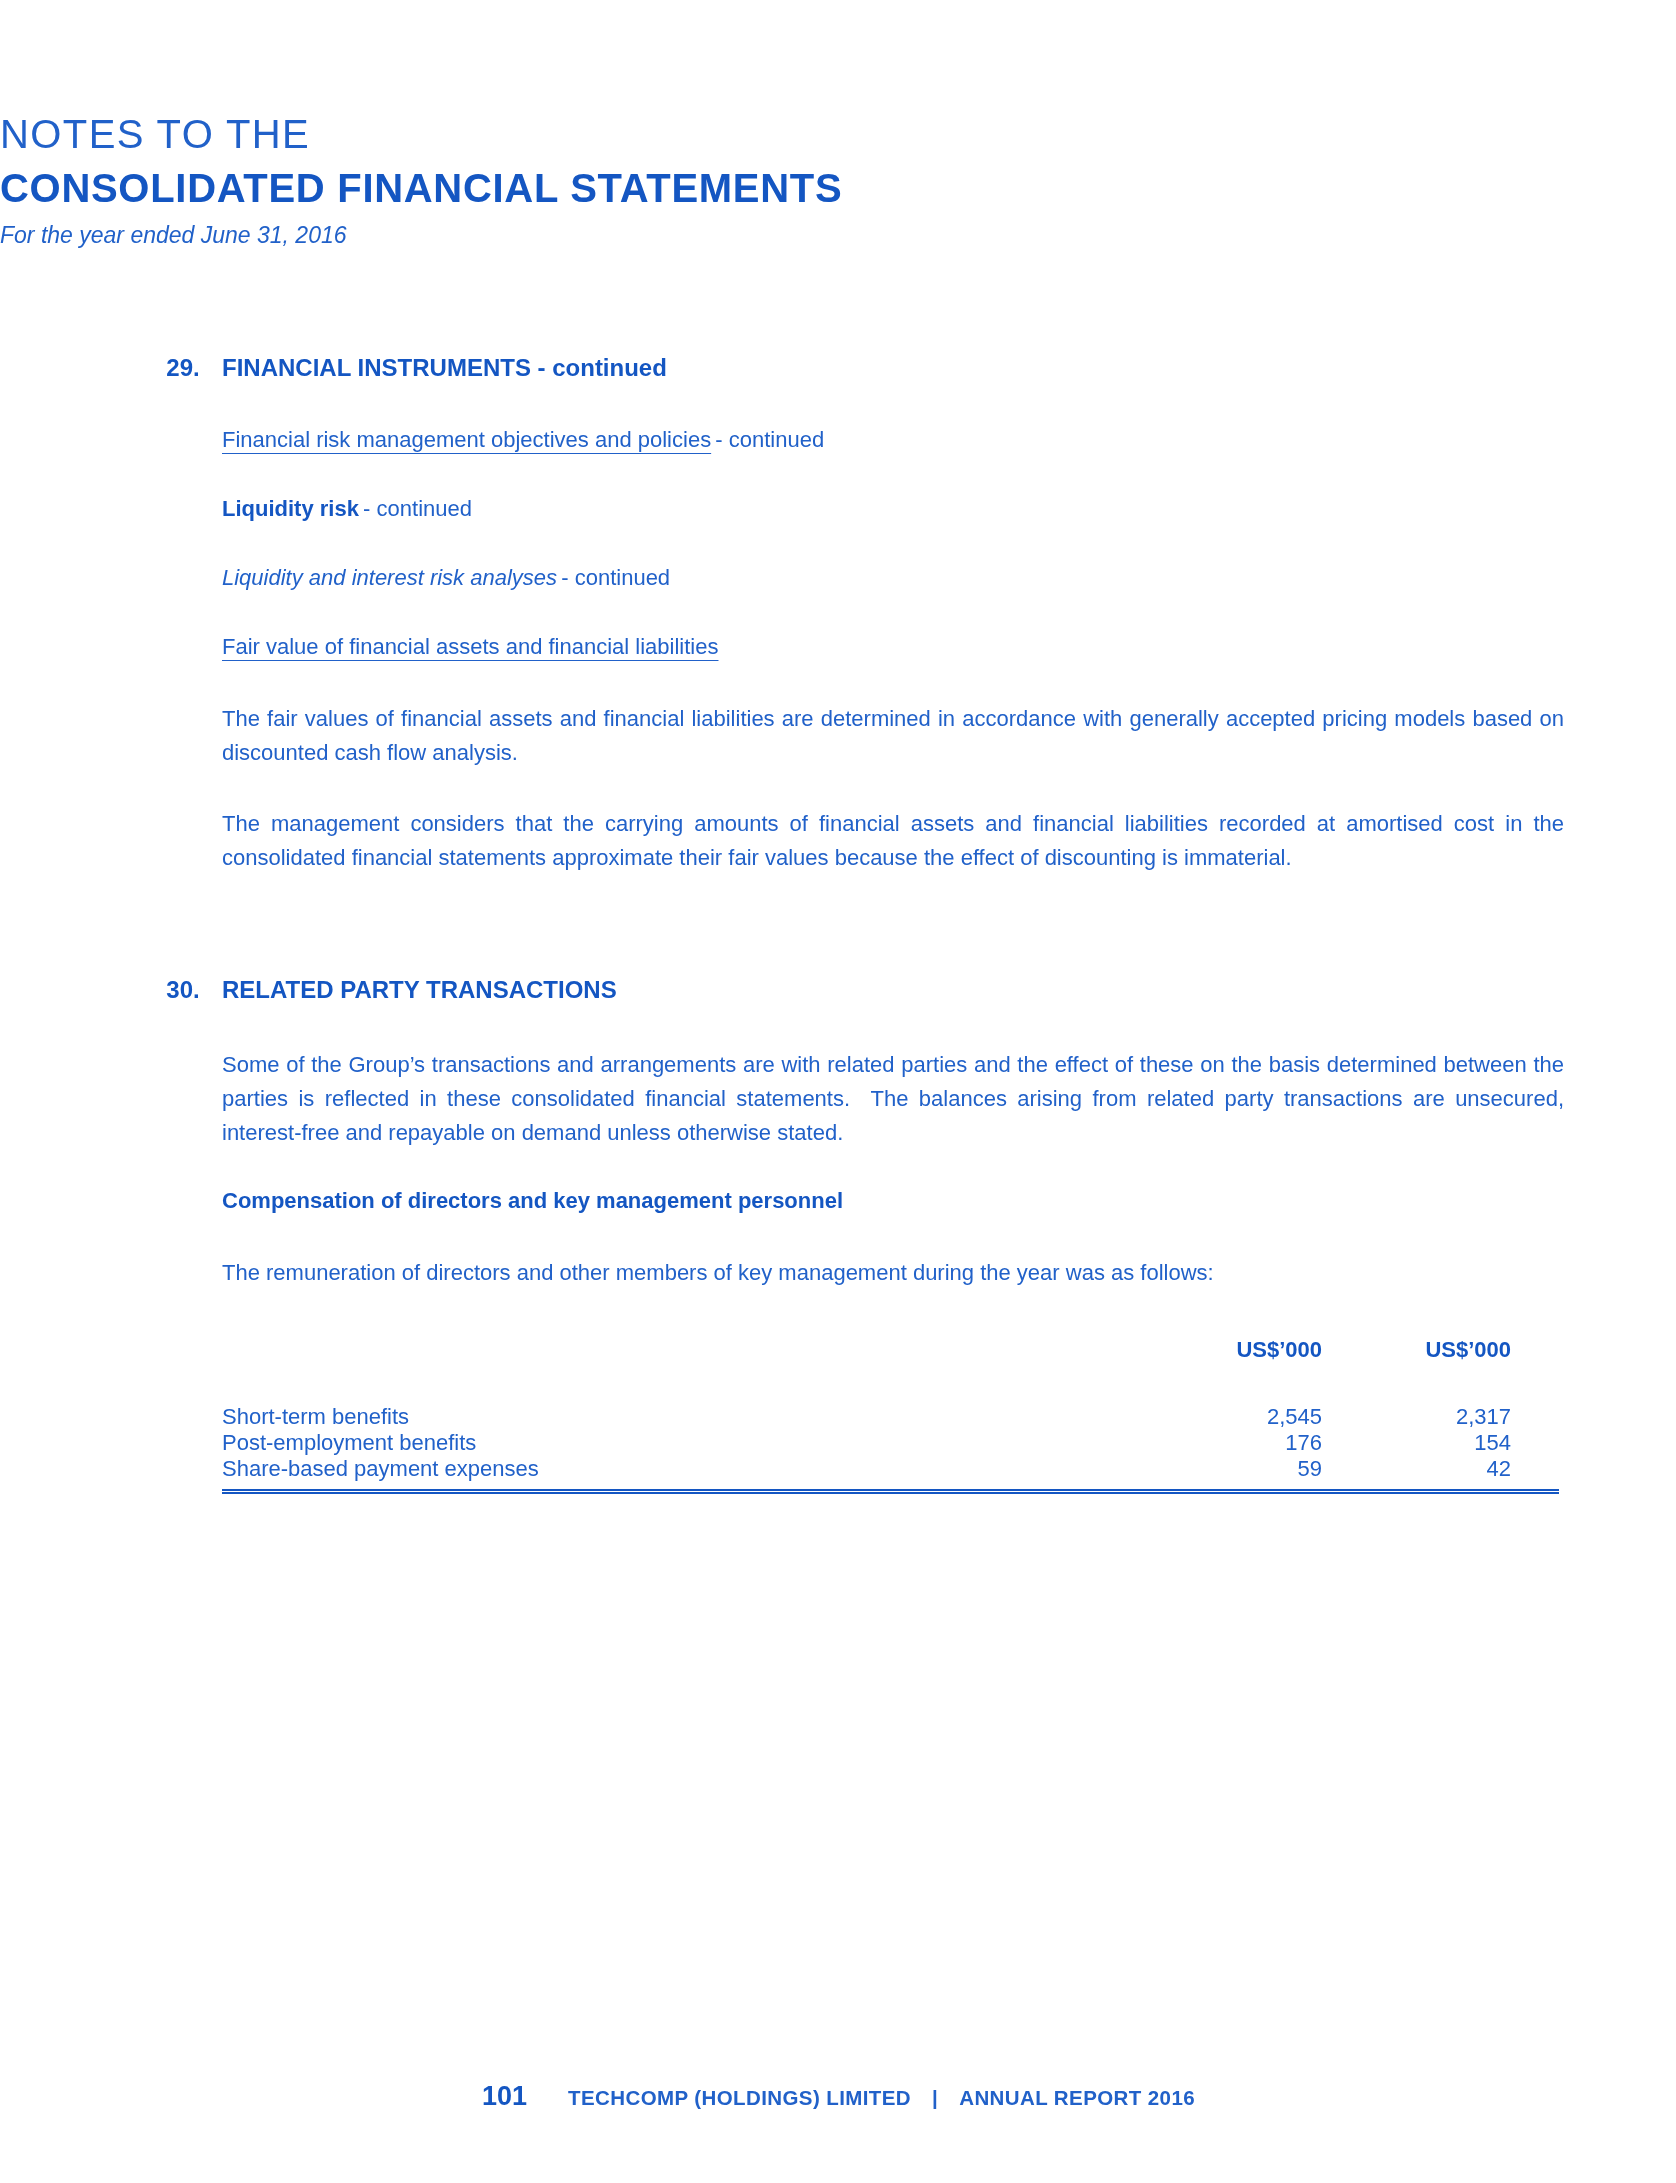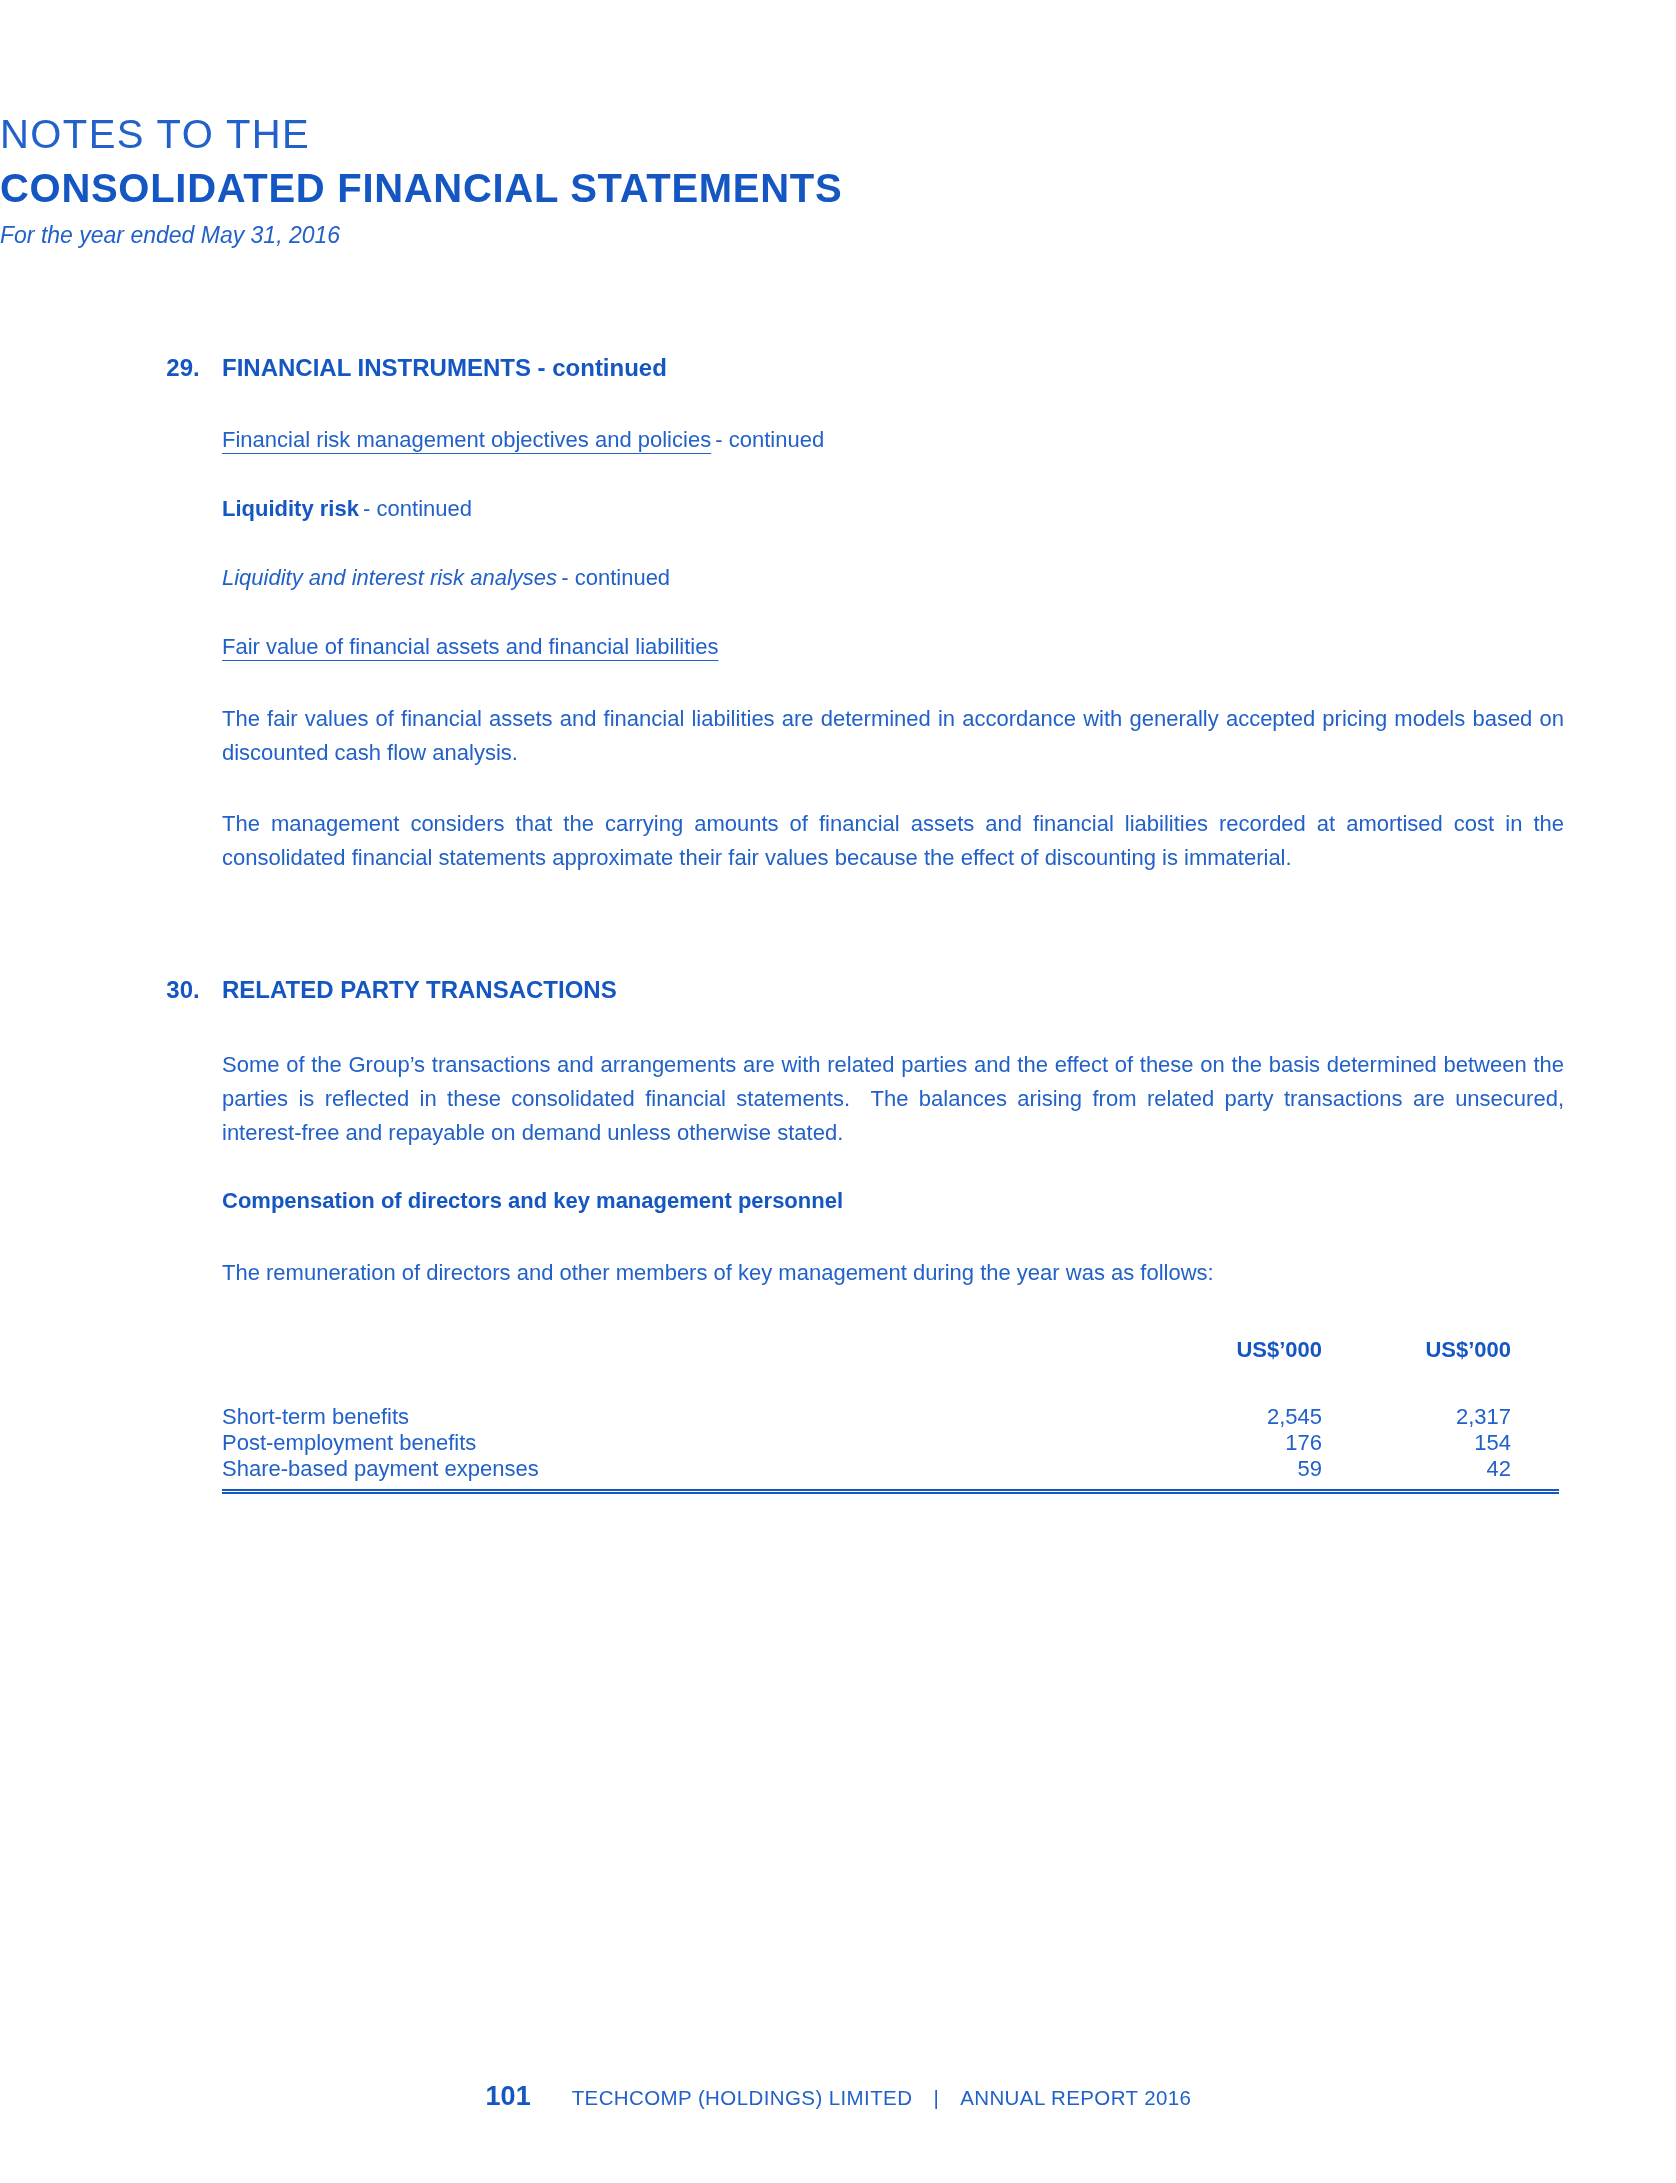--- a/index.html
+++ b/index.html
@@ -137,32 +137,33 @@
     font-size: 27px;
     font-weight: 700;
     color: var(--ink);
     margin-right: 41px;
     vertical-align: baseline;
   }
   .footer .f-text {
     font-size: 20.5px;
     letter-spacing: 0.4px;
     color: var(--ink-light);
+    font-weight: bold;
   }
   .footer .f-sep { margin: 0 21px; }
 </style>
 </head>
 <body>
 
 <div class="page">
 
   <div class="doc-header">
     <div class="title-1">NOTES TO THE</div>
     <div class="title-2">CONSOLIDATED FINANCIAL STATEMENTS</div>
-    <div class="subtitle">For the year ended May 31, 2016</div>
+    <div class="subtitle">For the year ended June 31, 2016</div>
   </div>
 
   <div class="section" id="sec29">
     <div class="sec-title">
       <span class="sec-num">29.</span>
       <span>FINANCIAL INSTRUMENTS - continued</span>
     </div>
     <div class="sec-content">
       <p class="sub"><span class="u">Financial risk management objectives and policies</span><span class="suffix">- continued</span></p>
       <p class="sub"><span class="b">Liquidity risk</span><span class="suffix">- continued</span></p>

